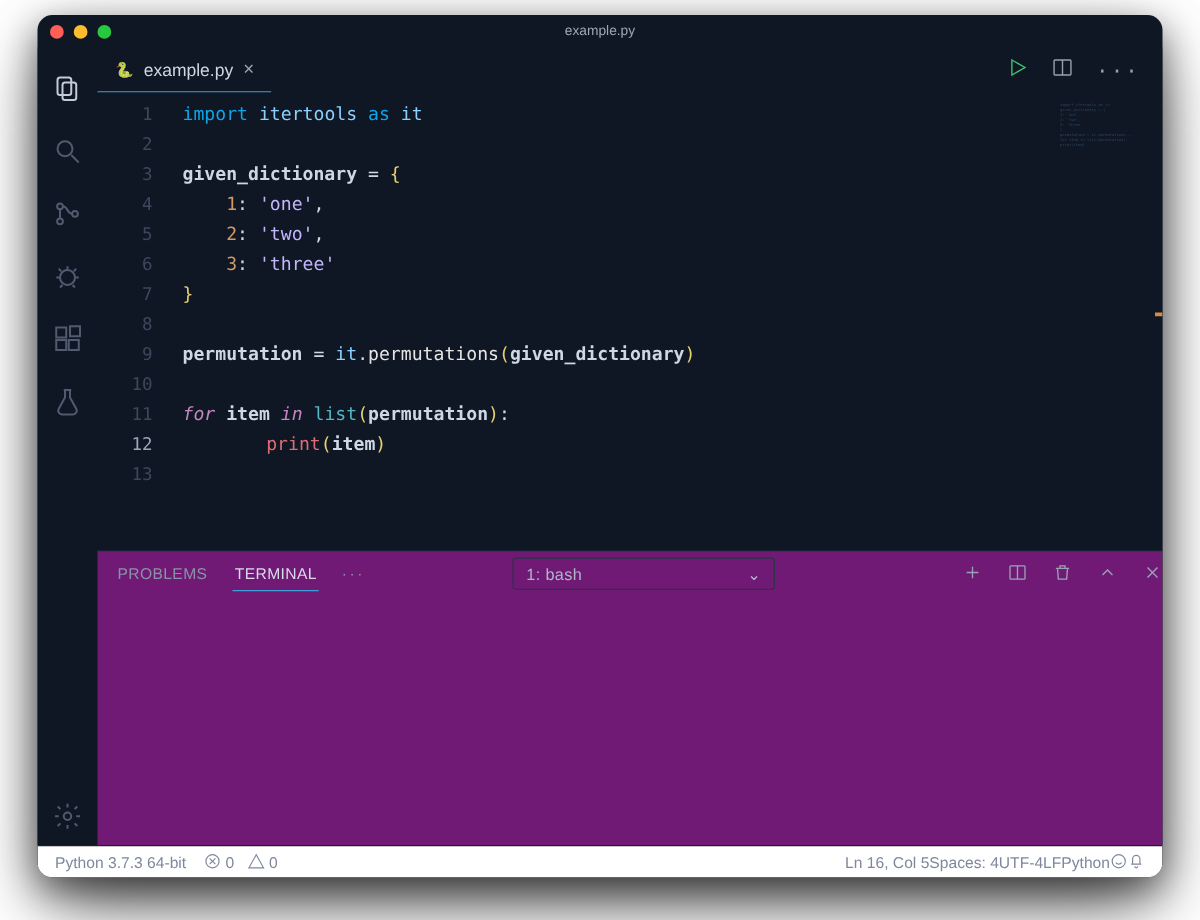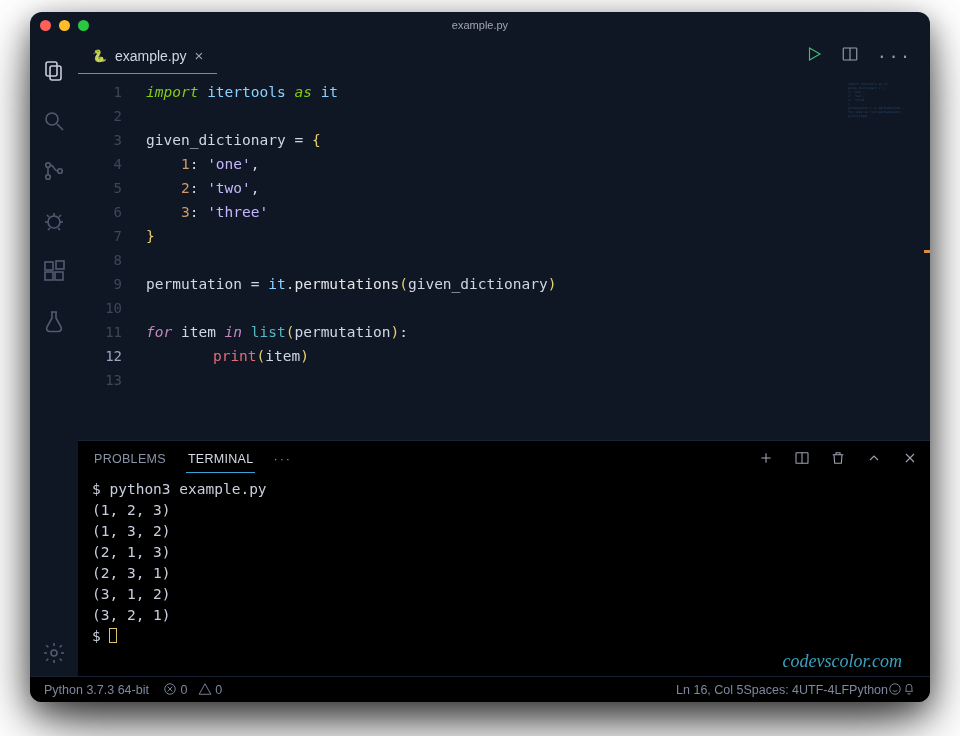--- a/index.html
+++ b/index.html
@@ -54,43 +54,43 @@
   .tab .py-icon { color:#4b8bbe; font-size:12px; }
   .tab .close { color:#9aa3b2; font-size:15px; font-weight:300; }
   .tabbar-right { margin-left:auto; display:flex; align-items:center; gap:18px; padding-right:18px; color:#98a0b0;}
   .run-icon { color:#3fbf6f; }
   .tabbar-right svg { width:18px; height:18px; stroke:currentColor; fill:none; stroke-width:1.5; }
 
   .editor-area { flex:1; display:flex; position:relative; background:#0f1724; min-height:0; }
   .gutter { width: 58px; text-align:right; padding: 6px 14px 0 0; color:#3d475c; font-size:14px; line-height:24px; user-select:none;}
   .gutter .ln.cur { color:#9aa6bd; }
   .code { flex:1; padding: 6px 0 0 10px; font-size:14.5px; line-height:24px; white-space:pre; color:#c3cad8; position:relative; }
-  .c-kw    { color:#84cc16; font-style:italic; }
+  .c-kw    { color:#0ea5e9; }
   .c-kw2   { color:#c586c0; font-style:italic; }
   .c-mod   { color:#8bd1ff; }
-  .c-var   { color:#cfd6e4; }
+  .c-var   { color:#cfd6e4;font-weight:bold; }
   .c-op    { color:#cfd6e4; }
   .c-punc  { color:#e7cf6f; }
   .c-num   { color:#d19a66; }
   .c-str   { color:#c4b5fd; }
   .c-call  { color:#e06c75;margin-left:32px; }
   .c-func  { color:#e5e5e5; }
   .c-builtin{ color:#56b6c2; }
 
   .minimap {
     position:absolute; top:6px; right:4px; width:80px; height:70px;
     background: linear-gradient(#0f1724,#0f1724);
     font-size:3px; line-height:4px; color:#3a5a7a; overflow:hidden; padding:2px;
     opacity:.7;
   }
   .scroll-tick { position:absolute; right:0; top:176px; width:6px; height:3px; background:#d98b3f; }
 
   .panel {
-    height: 236px; background:#000000; border-top:1px solid #1a2333; display:flex; flex-direction:column;
-    padding: 0 12px 0 0;
+    height: 236px; background:#701a75; border-top:1px solid #1a2333; display:flex; flex-direction:column;
+    padding: 0 0 0 0;
   }
   .panel-tabs { height:36px; display:flex; align-items:center; gap:18px; padding-left:14px; color:#8a93a6; font:12.5px -apple-system,sans-serif; letter-spacing:.3px;}
   .panel-tabs .ptab { padding:6px 2px; }
   .panel-tabs .ptab.active { color:#d6dce8; border-bottom:1px solid #3aa0d8; }
   .panel-tabs .dots { color:#8a93a6; letter-spacing:2px; }
   .panel-select {
     margin-left: 100px; width:210px; height:26px; border:1px solid #2a3347; border-radius:3px;
     display:flex; align-items:center; justify-content:space-between; padding:0 10px; color:#aeb7c8; font:13px -apple-system,sans-serif;
   }
   .panel-actions { margin-left:auto; display:flex; align-items:center; gap:20px; color:#9aa3b5; }
@@ -99,21 +99,21 @@
   .terminal {
     flex:1; padding: 2px 0 0 14px; color:#c8cfdd; font-size:14.5px; line-height:21px; white-space:pre; position:relative;
   }
   .term-cursor { display:inline-block; width:8px; height:15px; border:1px solid #e0c46c; vertical-align:-2px;}
   .watermark {
     position:absolute; right:16px; bottom:4px; color:#3aa0bd;
     font: italic 18px "Brush Script MT","Comic Sans MS",cursive;
   }
 
   .statusbar {
-    height: 26px; background:#000000; border-top:1px solid #161f2e;
+    height: 26px; background:#ffffff; border-top:1px solid #161f2e;
     display:flex; align-items:center; padding:0 14px; gap:18px;
     color:#7e889d; font: 12.5px -apple-system, sans-serif;
   }
   .statusbar .sb-left { display:flex; align-items:center; gap:14px; }
   .statusbar .sb-right { margin-left:auto; display:flex; align-items:center; gap:0; }
   .statusbar svg { width:14px; height:14px; stroke:currentColor; fill:none; stroke-width:1.6; vertical-align:-2px;}
 </style>
 </head>
 <body>
 
@@ -223,20 +223,24 @@
 import itertools as it<br>given_dictionary = {<br>  1: 'one',<br>  2: 'two',<br>  3: 'three'<br>}<br>permutation = it.permutations...<br>for item in list(permutation):<br>  print(item)
           </div>
           <div class="scroll-tick"></div>
         </div>
 
         <div class="panel">
           <div class="panel-tabs">
             <span class="ptab">PROBLEMS</span>
             <span class="ptab active">TERMINAL</span>
             <span class="dots">···</span>
+            <div class="panel-select">
+              <span>1: bash</span>
+              <span>⌄</span>
+            </div>
             <div class="panel-actions">
               <span><svg viewBox="0 0 24 24">
                     <line x1="12" y1="5" x2="12" y2="19"></line>
                     <line x1="5" y1="12" x2="19" y2="12"></line>
                   </svg></span>
               <span><svg viewBox="0 0 24 24">
                     <rect x="3" y="4" width="18" height="16" rx="1"></rect>
                     <line x1="12" y1="4" x2="12" y2="20"></line>
                   </svg></span>
               <span><svg viewBox="0 0 24 24">
@@ -244,28 +248,20 @@
                   </svg></span>
               <span><svg viewBox="0 0 24 24">
                     <polyline points="6 15 12 9 18 15"></polyline>
                   </svg></span>
               <span><svg viewBox="0 0 24 24">
                     <line x1="6" y1="6" x2="18" y2="18"></line>
                     <line x1="6" y1="18" x2="18" y2="6"></line>
                   </svg></span>
             </div>
           </div>
-          <div class="terminal" id="terminal">$ python3 example.py
-(1, 2, 3)
-(1, 3, 2)
-(2, 1, 3)
-(2, 3, 1)
-(3, 1, 2)
-(3, 2, 1)
-$ <span class="term-cursor"></span><div class="watermark">codevscolor.com</div></div>
         </div>
 
       </div>
     </div>
 
     <div class="statusbar">
       <div class="sb-left">
         <span>Python 3.7.3 64-bit</span>
         <span>
           <svg viewBox="0 0 24 24">

